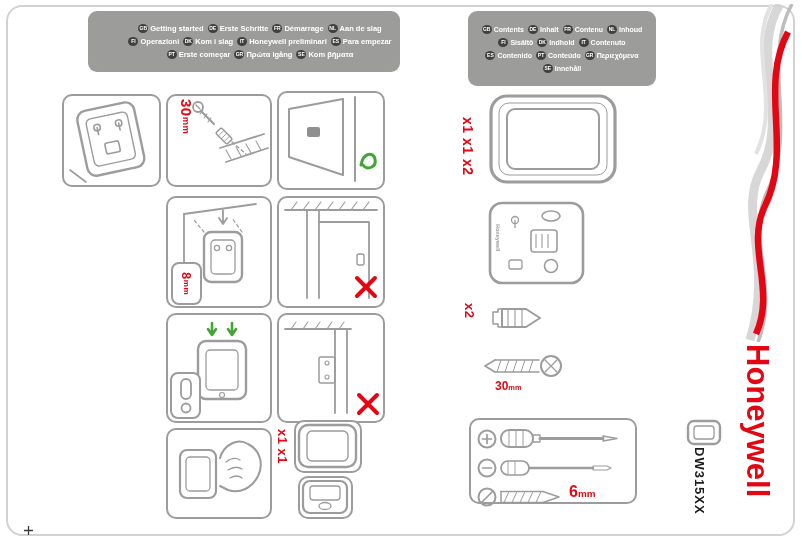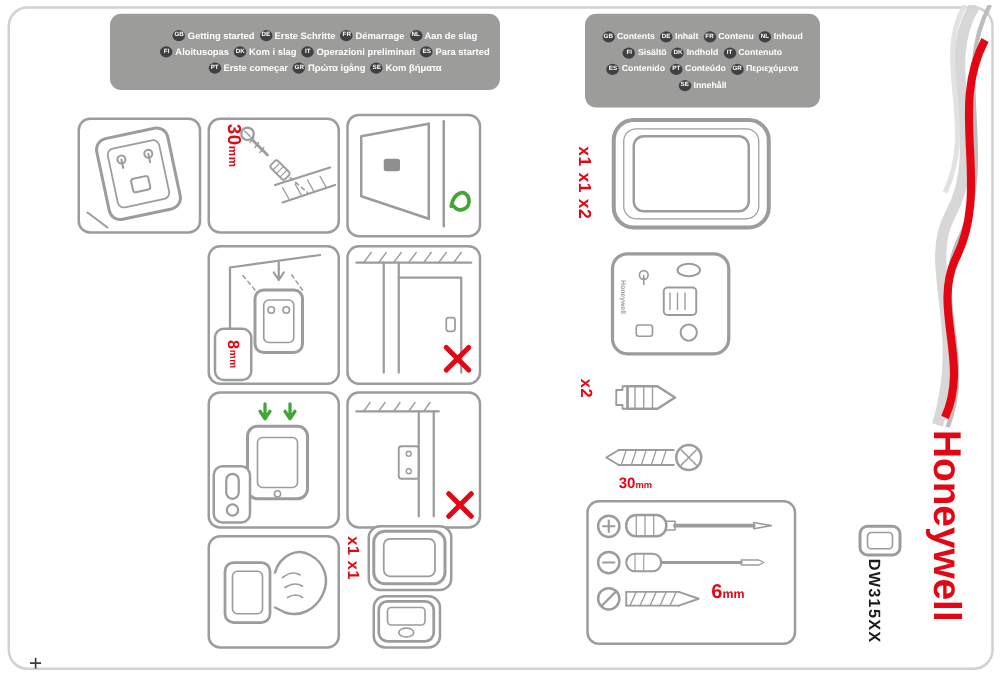--- a/index.html
+++ b/index.html
@@ -75,33 +75,33 @@
         <span>Démarrage</span>
       </span>
       <span class="lang">
         <span class="code">NL</span>
         <span>Aan de slag</span>
       </span>
     </div>
   <div class="bline">
       <span class="lang">
         <span class="code">FI</span>
-        <span>Aloitusopas</span>
+        <span>Operazioni</span>
       </span>
       <span class="lang">
         <span class="code">DK</span>
         <span>Kom i slag</span>
       </span>
       <span class="lang">
         <span class="code">IT</span>
-        <span>Operazioni preliminari</span>
+        <span>Honeywell preliminari</span>
       </span>
       <span class="lang">
         <span class="code">ES</span>
-        <span>Para started</span>
+        <span>Para empezar</span>
       </span>
     </div>
   <div class="bline">
       <span class="lang">
         <span class="code">PT</span>
         <span>Erste começar</span>
       </span>
       <span class="lang">
         <span class="code">GR</span>
         <span>Πρώτα igång</span>
@@ -364,21 +364,21 @@
       <path d="M14 8 H58 M14 20 H58"></path>
       <path d="M14 8 L4 14 L14 20"></path>
       <path d="M20 8 l-4 12 M28 8 l-4 12 M36 8 l-4 12 M44 8 l-4 12 M52 8 l-4 12" stroke-width="1"></path>
     </g>
   </svg>
   <div class="hlabel" style="left:14px;top:28px;font-size:12px">
     <span>30</span><span class="u">mm</span>
   </div>
 </div>
 
-<div class="panel" style="left:469px;top:400px;width:168px;height:116px">
+<div class="panel" style="left:469px;top:418px;width:168px;height:86px">
   <svg width="163" height="94" viewBox="0 0 163 94">
     <g stroke="#9c9c9c" fill="none" stroke-width="2" stroke-linecap="round" stroke-linejoin="round">
       <circle cx="16" cy="19" r="8.5"></circle>
       <path d="M11.5 19 h9 M16 14.5 v9" stroke-width="1.7"></path>
       <g>
         <rect x="30" y="10" width="32" height="17" rx="8"></rect>
         <path d="M38 10 v17 M45 10 v17 M52 10 v17" stroke-width="1"></path>
         <path d="M62 15 h7 v7 h-7" stroke-width="1.3"></path>
         <path d="M69 18.5 H132" stroke-width="3"></path>
         <path d="M132 16 L146 18.5 L132 21 Z" stroke-width="1.3"></path>

